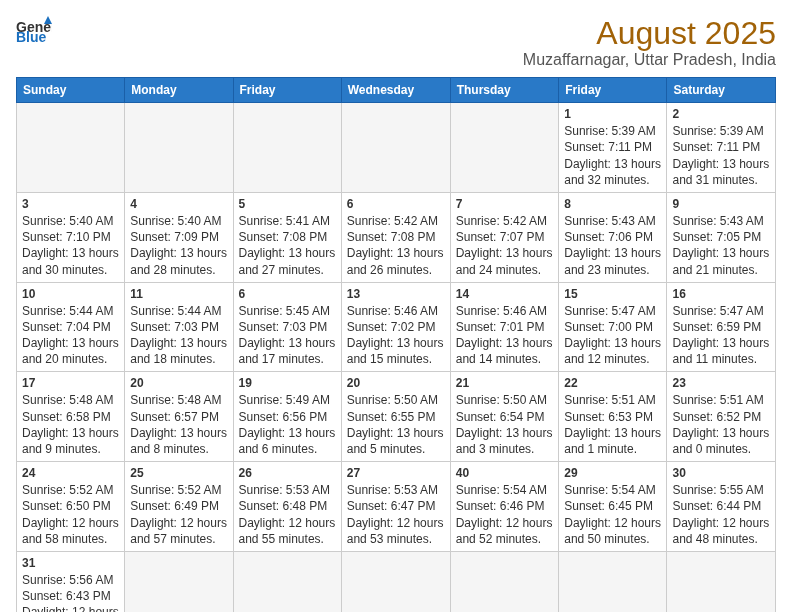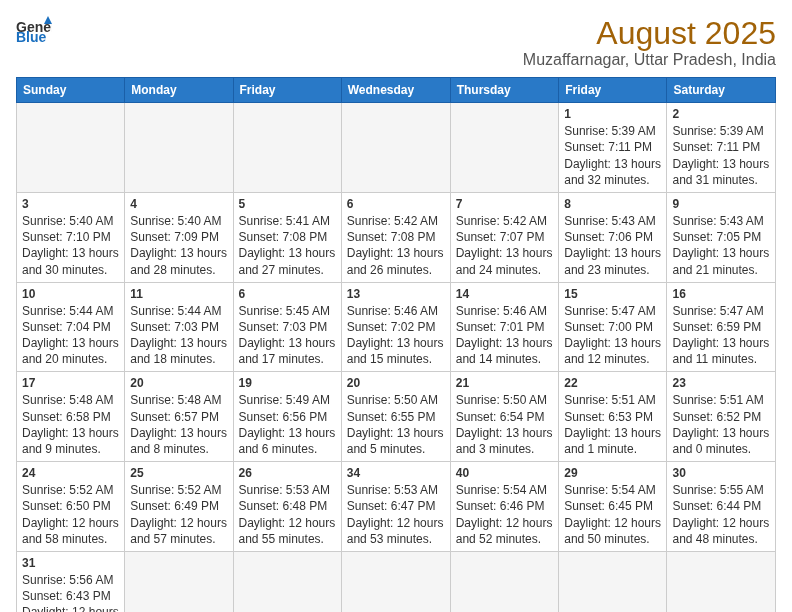--- a/index.html
+++ b/index.html
@@ -228,21 +228,21 @@
       </td>
       <td>
         <span class="day-number">25</span>
         <div class="day-info">Sunrise: 5:52 AM<br>Sunset: 6:49 PM<br>Daylight: 12 hours and 57 minutes.</div>
       </td>
       <td>
         <span class="day-number">26</span>
         <div class="day-info">Sunrise: 5:53 AM<br>Sunset: 6:48 PM<br>Daylight: 12 hours and 55 minutes.</div>
       </td>
       <td>
-        <span class="day-number">34</span>
+        <span class="day-number">27</span>
         <div class="day-info">Sunrise: 5:53 AM<br>Sunset: 6:47 PM<br>Daylight: 12 hours and 53 minutes.</div>
       </td>
       <td>
         <span class="day-number">40</span>
         <div class="day-info">Sunrise: 5:54 AM<br>Sunset: 6:46 PM<br>Daylight: 12 hours and 52 minutes.</div>
       </td>
       <td>
         <span class="day-number">29</span>
         <div class="day-info">Sunrise: 5:54 AM<br>Sunset: 6:45 PM<br>Daylight: 12 hours and 50 minutes.</div>
       </td>

